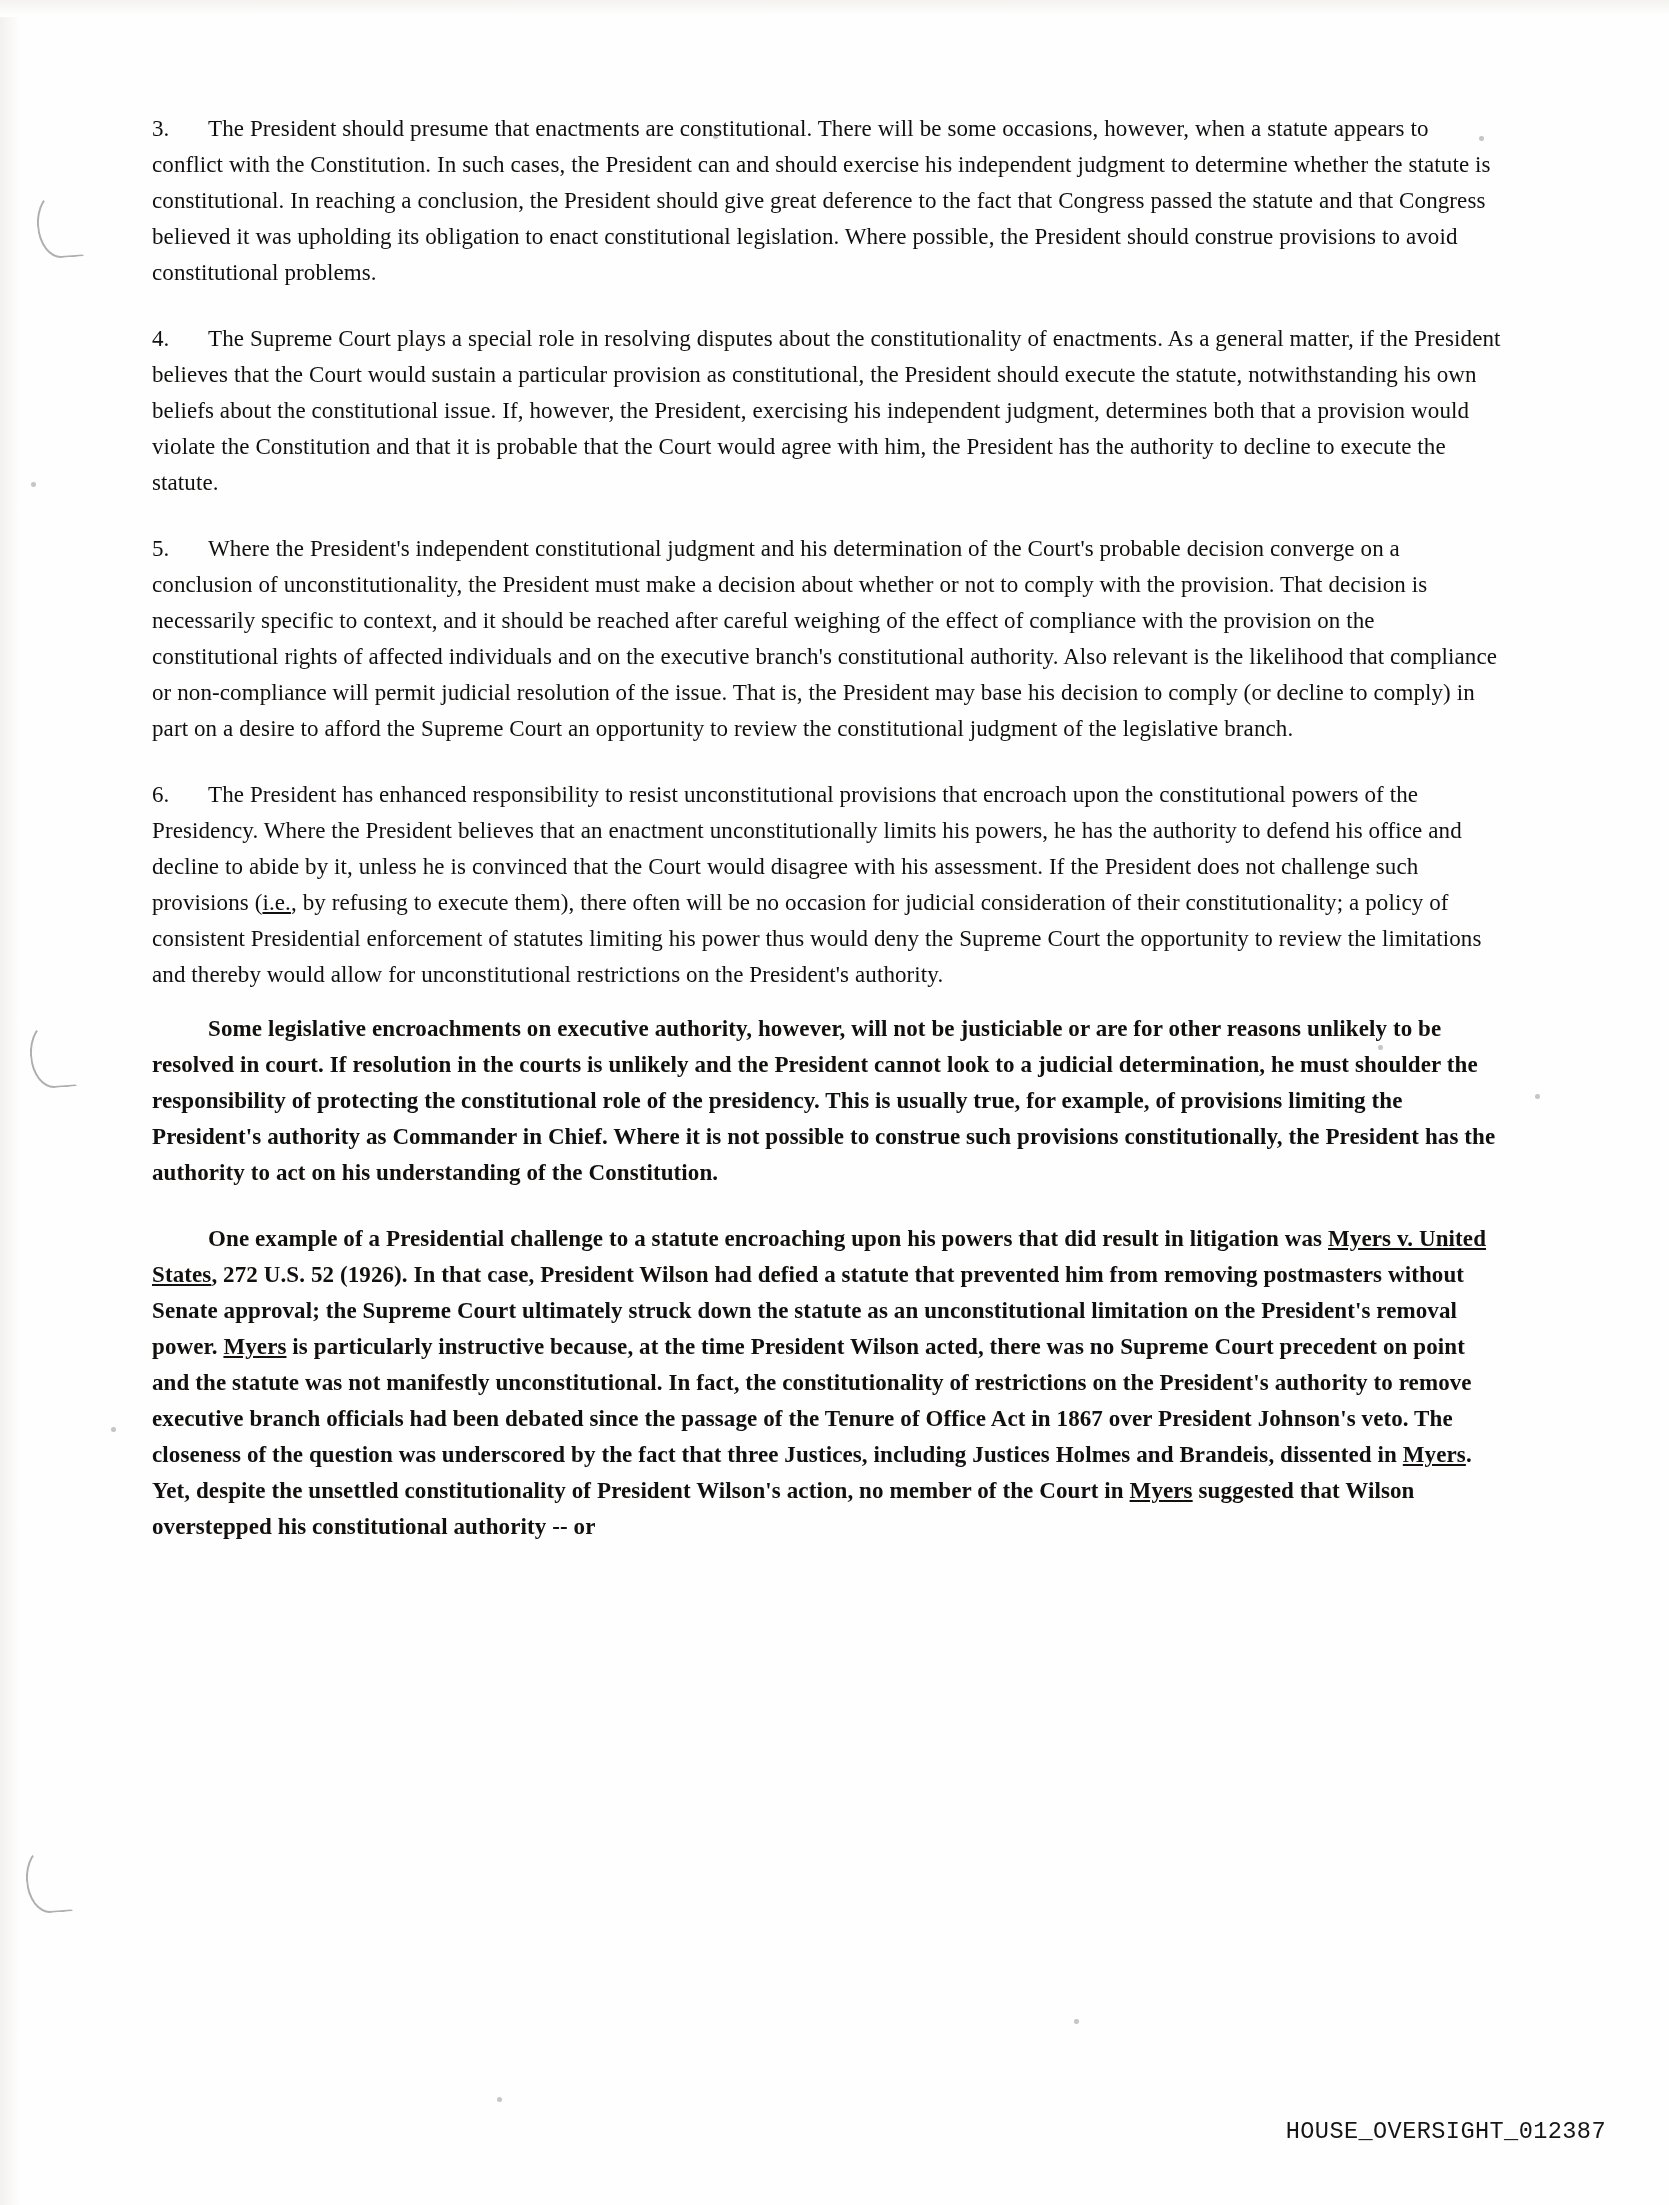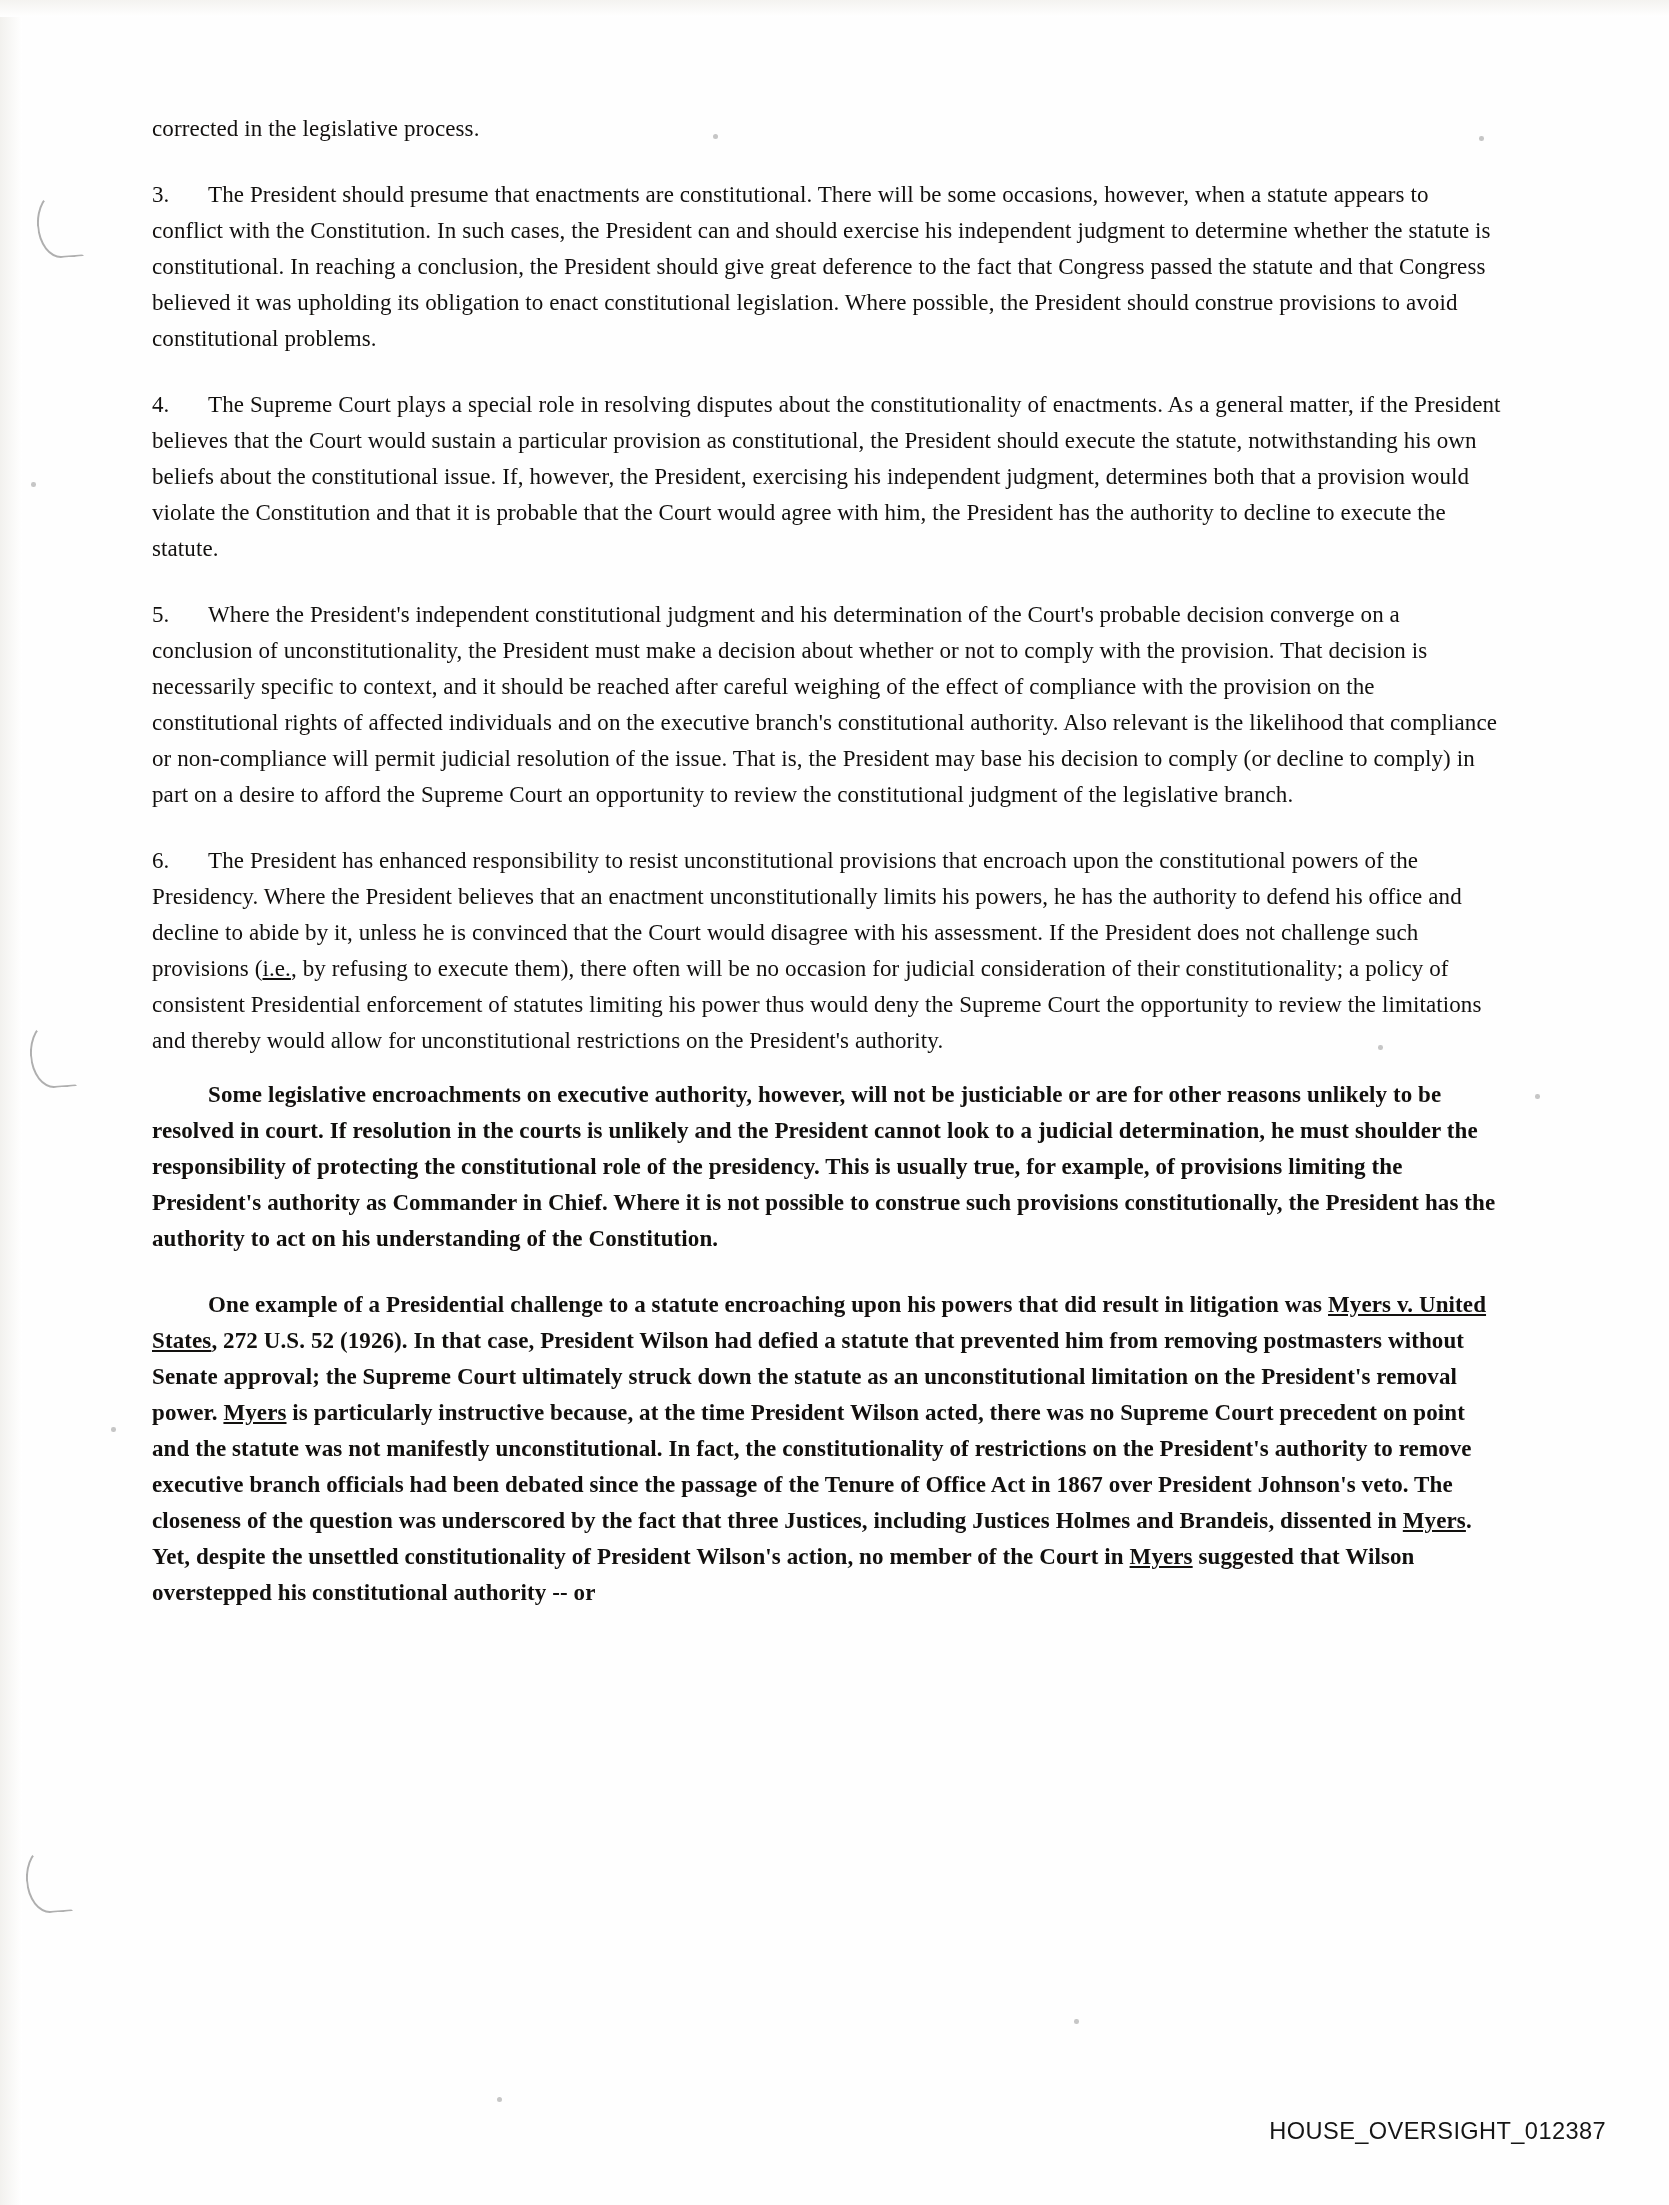--- a/index.html
+++ b/index.html
@@ -77,21 +77,21 @@
   .speck {
     position: absolute;
     background: #8d8d8d;
     border-radius: 50%;
     opacity: .5;
   }
   .footer {
     position: absolute;
     right: 63px;
     bottom: 60px;
-    font-family: Liberation Sans, sans-serif;
+    font-family: Liberation Mono, monospace;
     font-size: 23.6px;
     letter-spacing: 0.4px;
     color: #151515;
   }
 </style>
 </head>
 <body>
 
 <div class="page">
   <div class="scan-edge-left"></div>
@@ -105,21 +105,20 @@
   <div class="speck" style="left:1479px; top:136px; width:4.6px; height:4.6px;"></div>
   <div class="speck" style="left:31px; top:482px; width:4.6px; height:4.6px;"></div>
   <div class="speck" style="left:1378px; top:1045px; width:4.6px; height:4.6px;"></div>
   <div class="speck" style="left:1535px; top:1094px; width:4.6px; height:4.6px;"></div>
   <div class="speck" style="left:111px; top:1427px; width:4.6px; height:4.6px;"></div>
   <div class="speck" style="left:497px; top:2097px; width:5.2px; height:5.2px;"></div>
   <div class="speck" style="left:1074px; top:2019px; width:4.6px; height:4.6px;"></div>
 
   <div class="content">
 
-    <p>corrected in the legislative process.</p>
 
     <p>
       <span class="numlead">3.</span><span>The President should presume that enactments are constitutional. There will be some occasions, however, when a statute appears to conflict with the Constitution. In such cases, the President can and should exercise his independent judgment to determine whether the statute is constitutional. In reaching a conclusion, the President should give great deference to the fact that Congress passed the statute and that Congress believed it was upholding its obligation to enact constitutional legislation. Where possible, the President should construe provisions to avoid constitutional problems.</span>
     </p>
 
     <p>
       <span class="numlead">4.</span><span>The Supreme Court plays a special role in resolving disputes about the constitutionality of enactments. As a general matter, if the President believes that the Court would sustain a particular provision as constitutional, the President should execute the statute, notwithstanding his own beliefs about the constitutional issue. If, however, the President, exercising his independent judgment, determines both that a provision would violate the Constitution and that it is probable that the Court would agree with him, the President has the authority to decline to execute the statute.</span>
     </p>
 
     <p>

